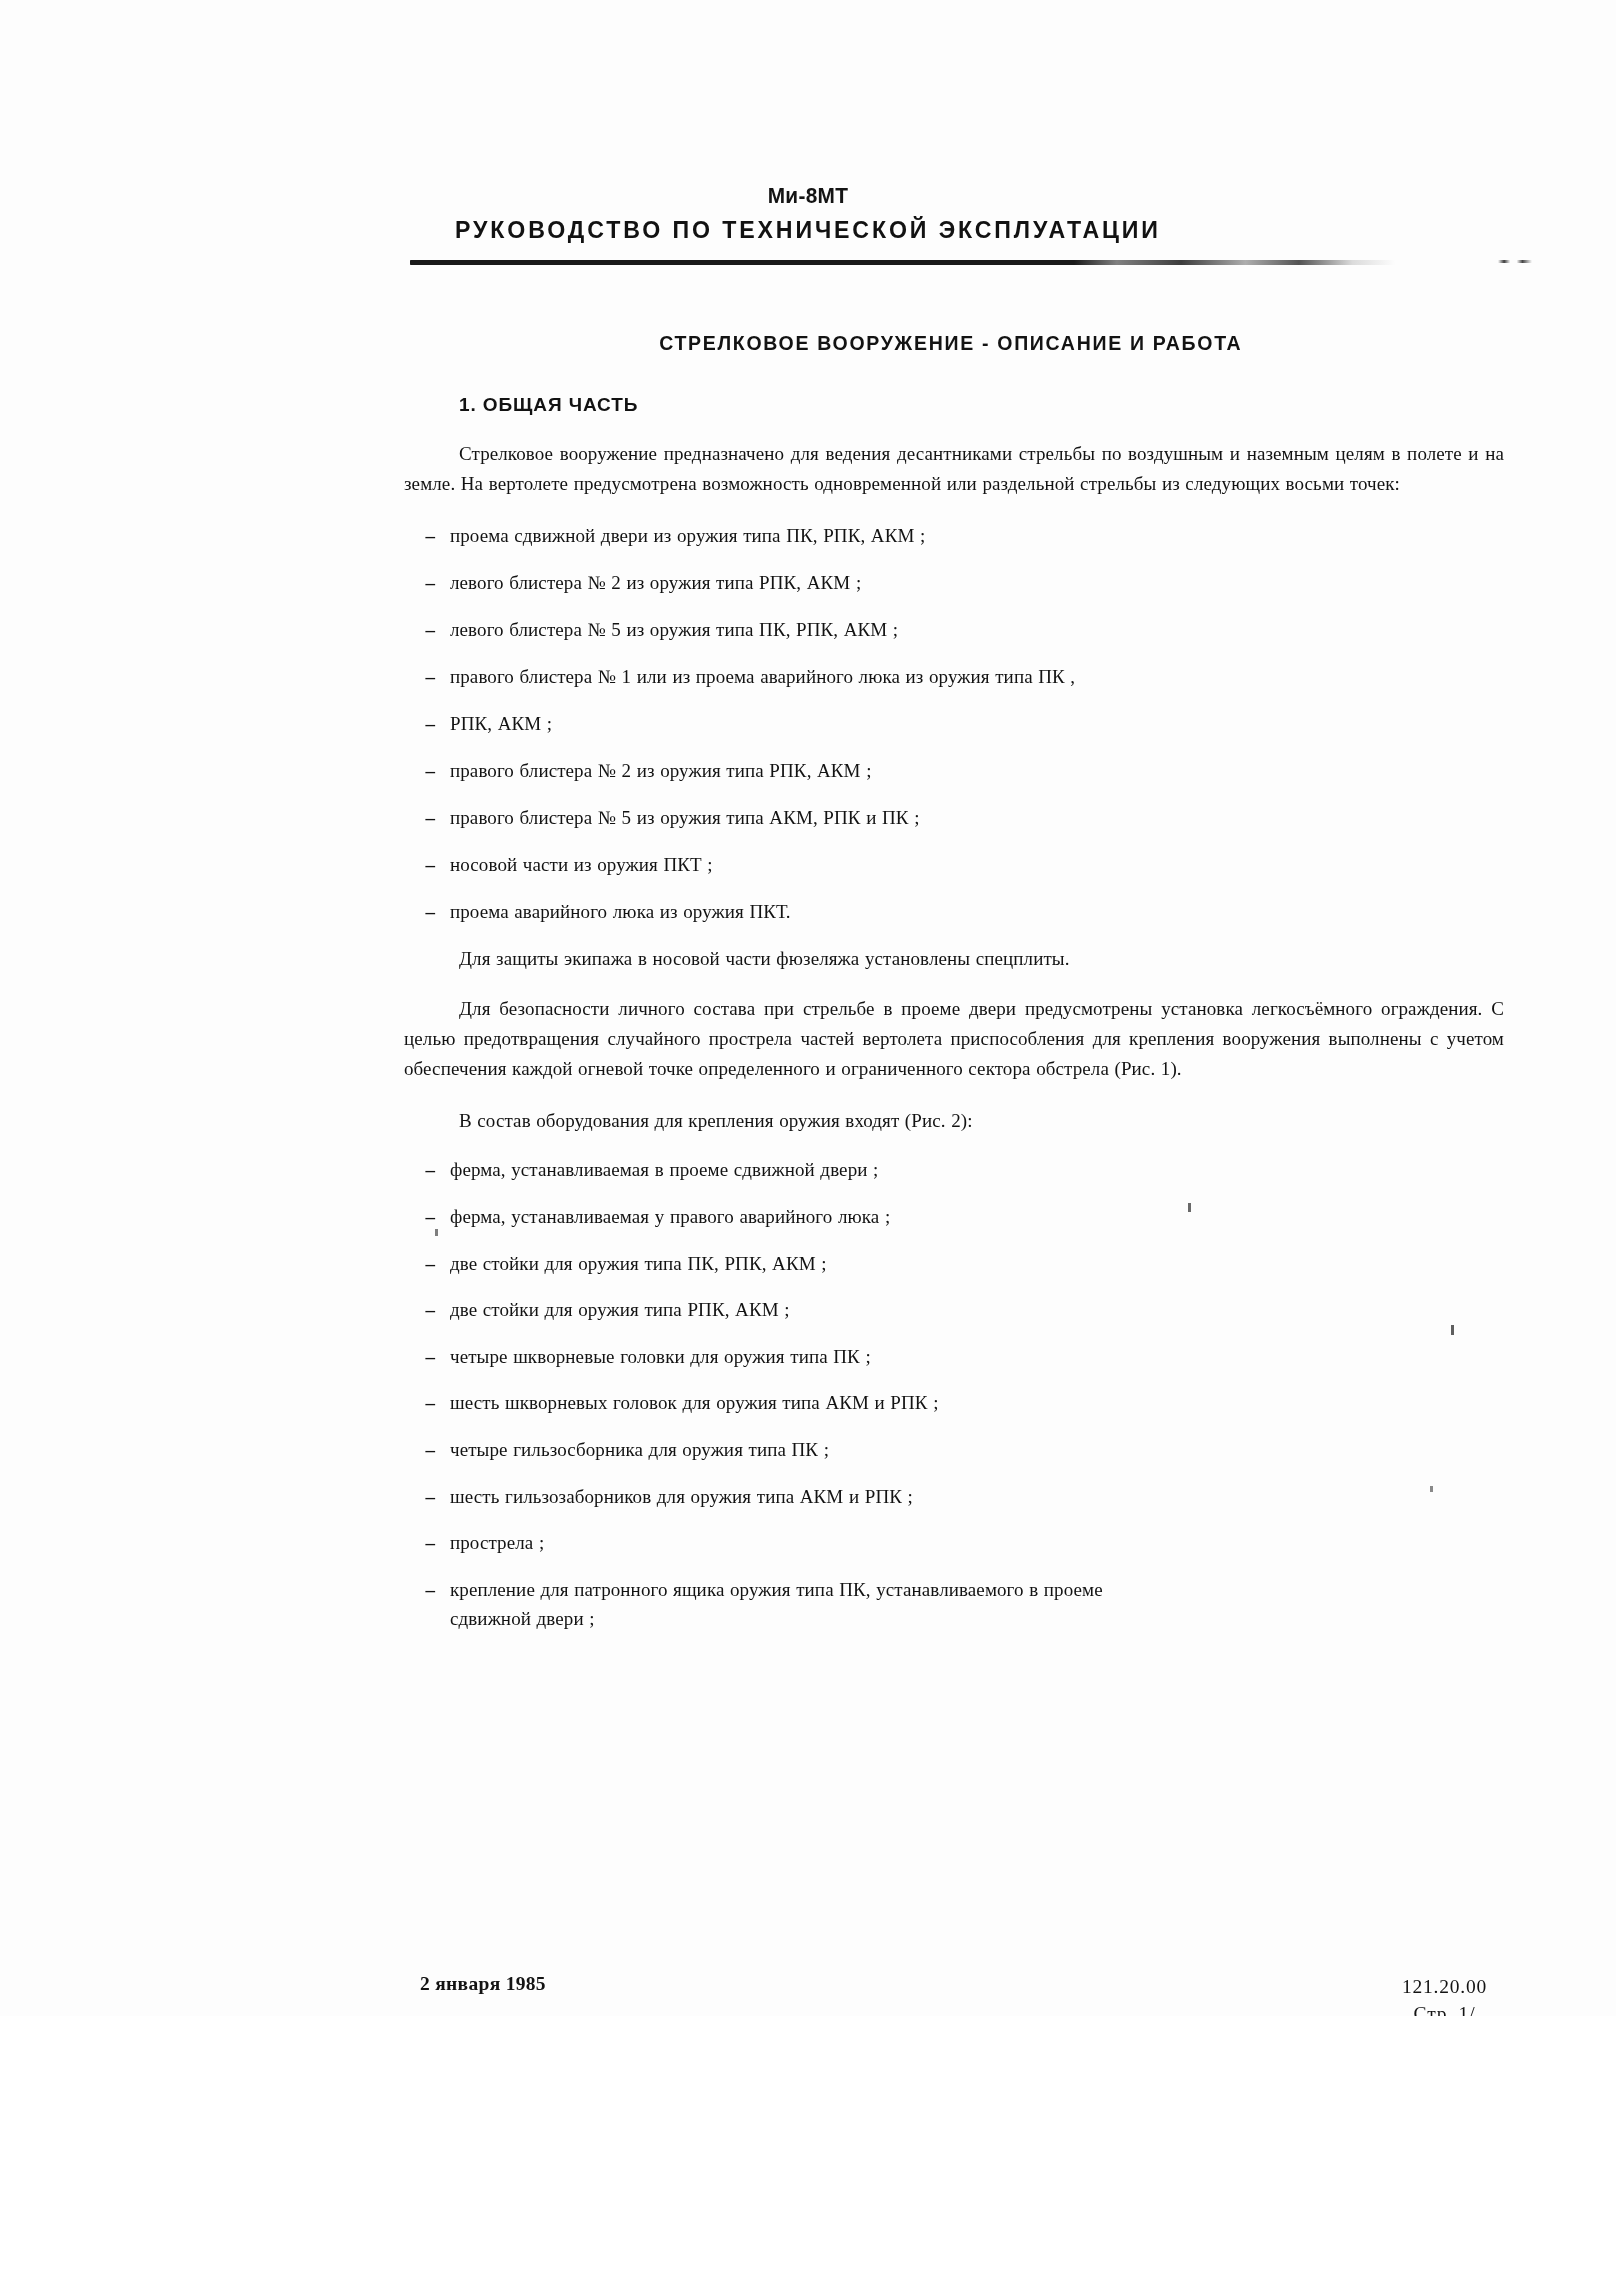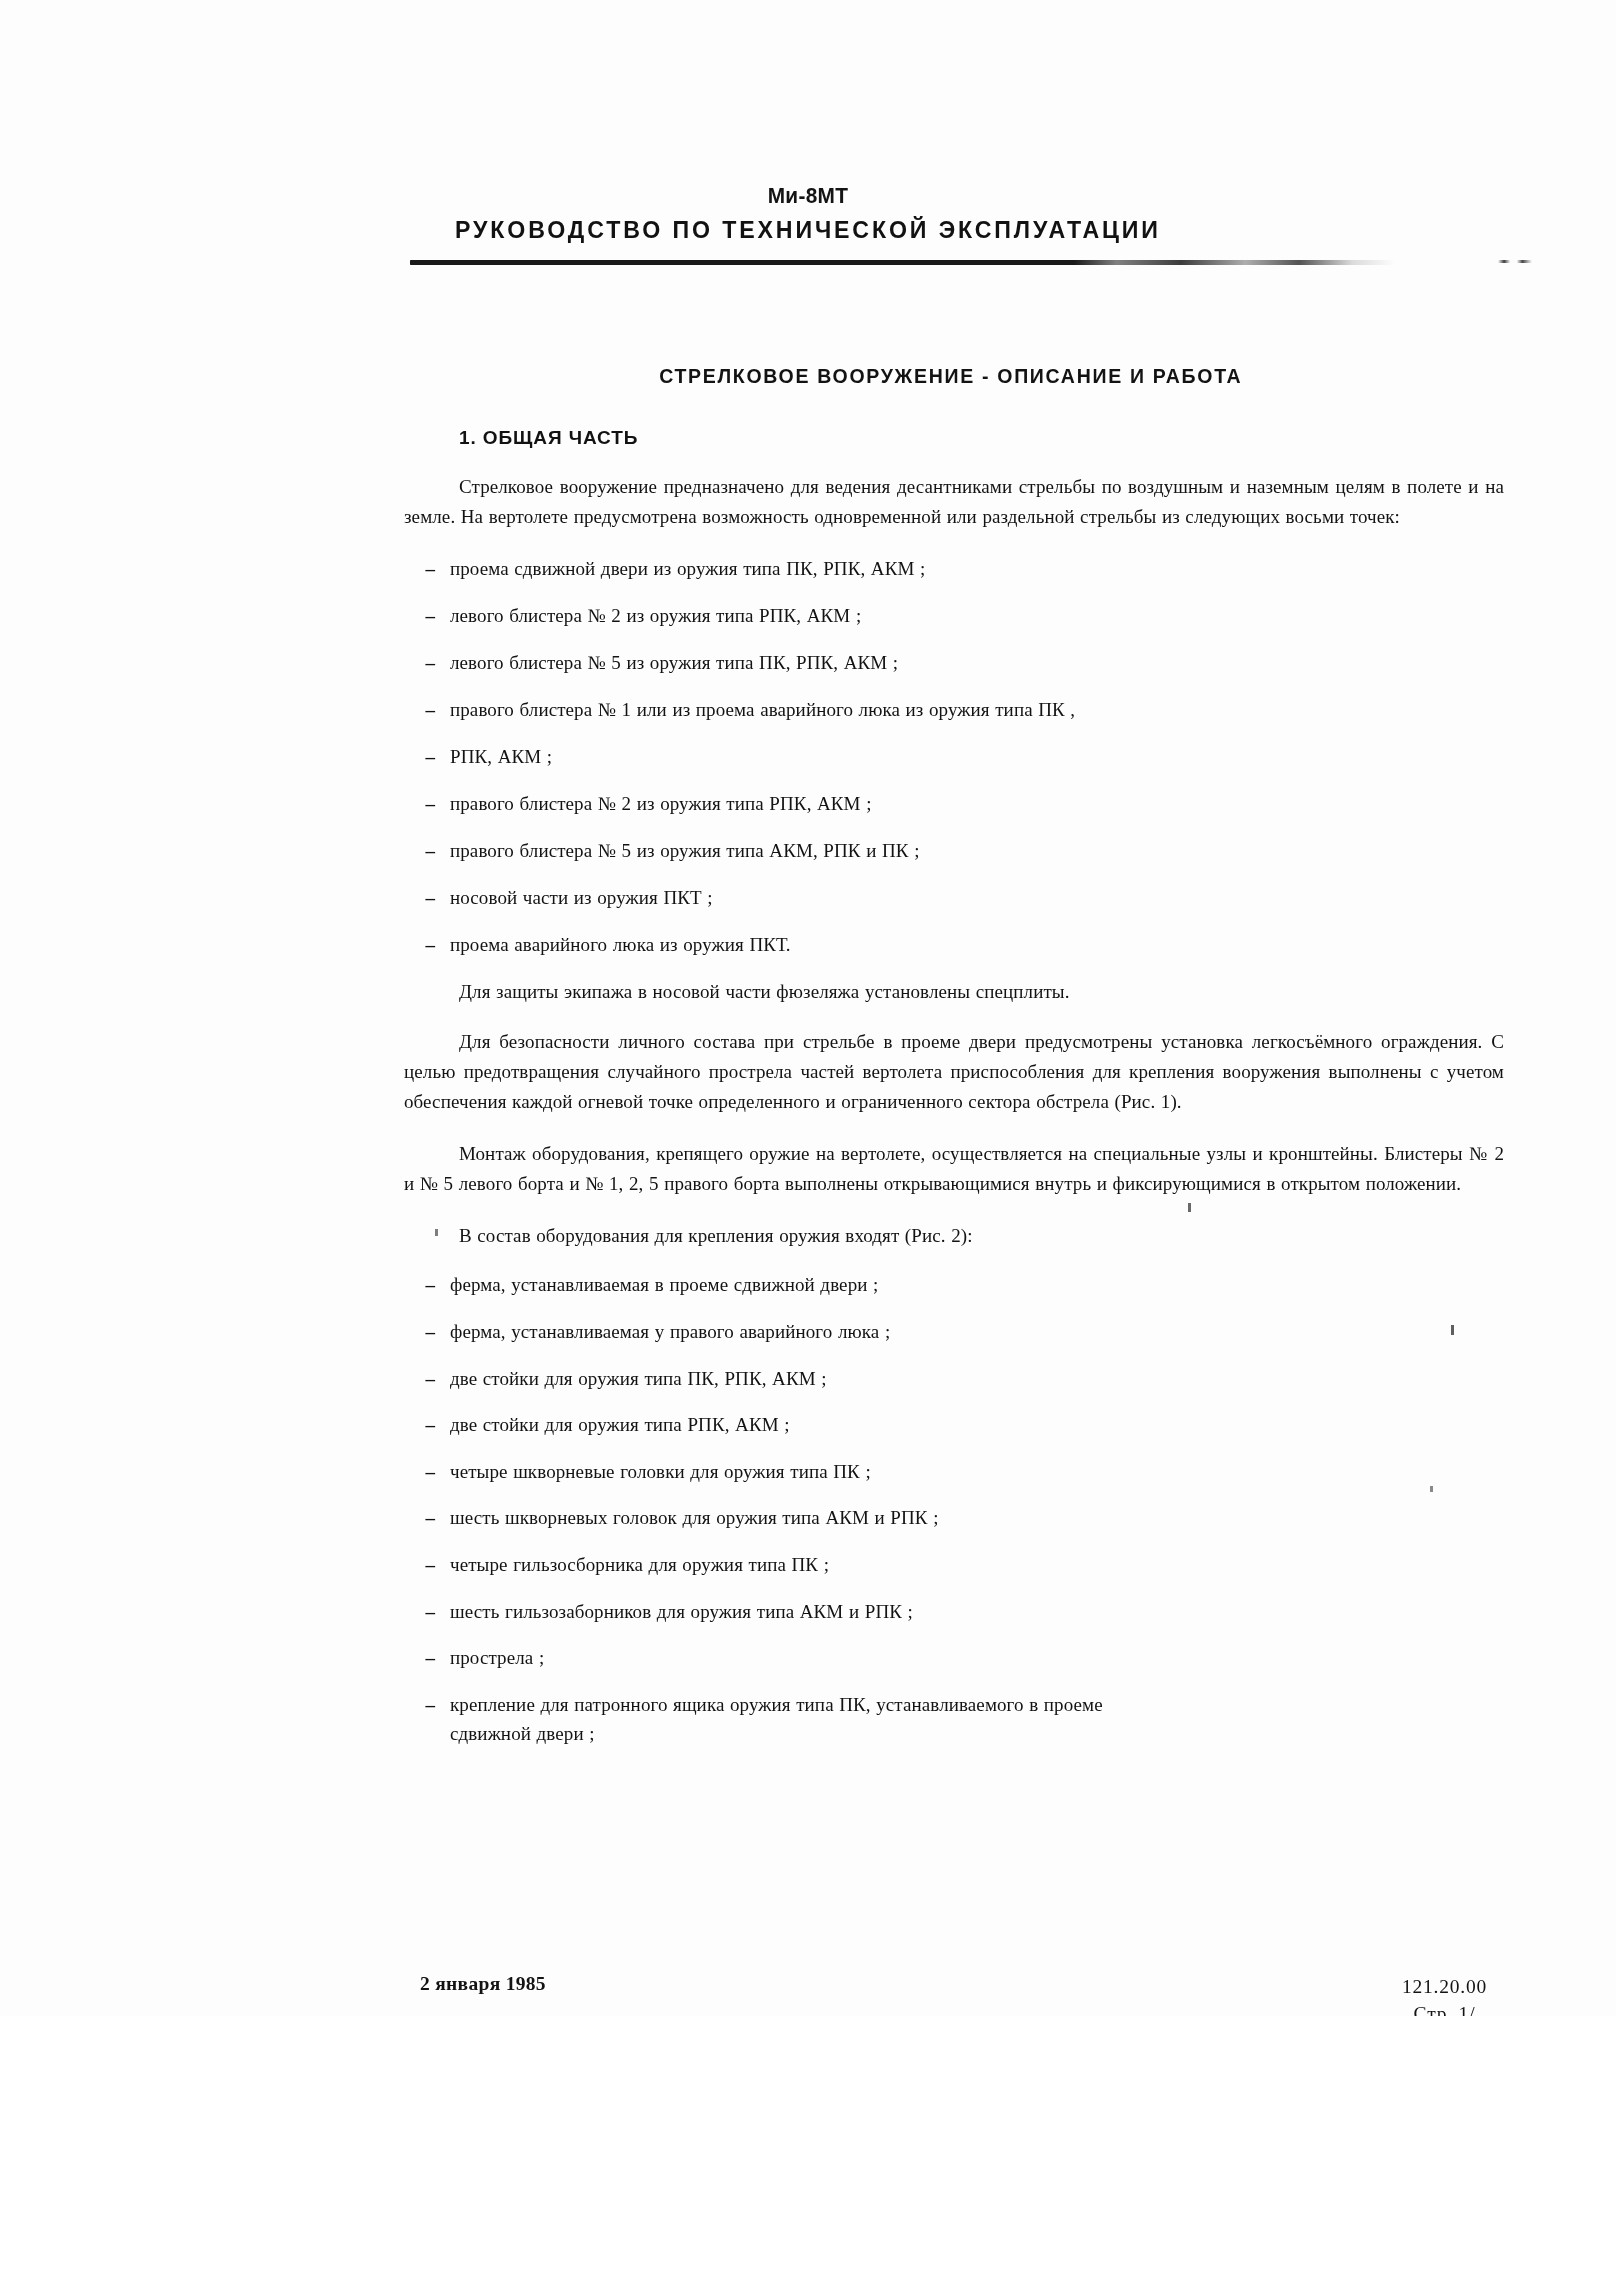--- a/index.html
+++ b/index.html
@@ -94,21 +94,20 @@
         rgba(26,26,26,0.8) 72%,
         rgba(26,26,26,0.0) 100%);
   }
 
   
   #body-col {
     position: absolute;
     left: 404px;
     top: 332px;
     width: 1100px;
-    margin-top: 33px;
   }
 
   .doc-title {
     font-family: "Liberation Sans", "DejaVu Sans", sans-serif;
     font-size: 19.5px;
     font-weight: 700;
     letter-spacing: 1.7px;
     text-align: center;
     margin: 0 0 39px 0;
     color: #131313;
@@ -276,21 +275,20 @@
       <li>
         <span class="dash">–</span>
         <span>проема аварийного люка из оружия ПКТ.</span>
       </li>
     </ul>
 
     <p class="para tight">Для защиты экипажа в носовой части фюзеляжа установлены спецплиты.</p>
 
     <p class="para">Для безопасности личного состава при стрельбе в проеме двери предусмотрены установка легкосъёмного ограждения. С целью предотвращения случайного прострела частей вертолета приспособления для крепления вооружения выполнены с учетом обеспечения каждой огневой точке определенного и ограниченного сектора обстрела (Рис. 1).</p>
 
-    <p class="para">Монтаж оборудования, крепящего оружие на вертолете, осуществляется на специальные узлы и кронштейны. Блистеры № 2 и № 5 левого борта и № 1, 2, 5 правого борта выполнены открывающимися внутрь и фиксирующимися в открытом положении.</p>
 
     <p class="para tight">В состав оборудования для крепления оружия входят (Рис. 2):</p>
 
     <ul class="dash-list eq-list">
       <li>
         <span class="dash">–</span>
         <span>ферма, устанавливаемая в проеме сдвижной двери  ;</span>
       </li>
       <li>
         <span class="dash">–</span>

